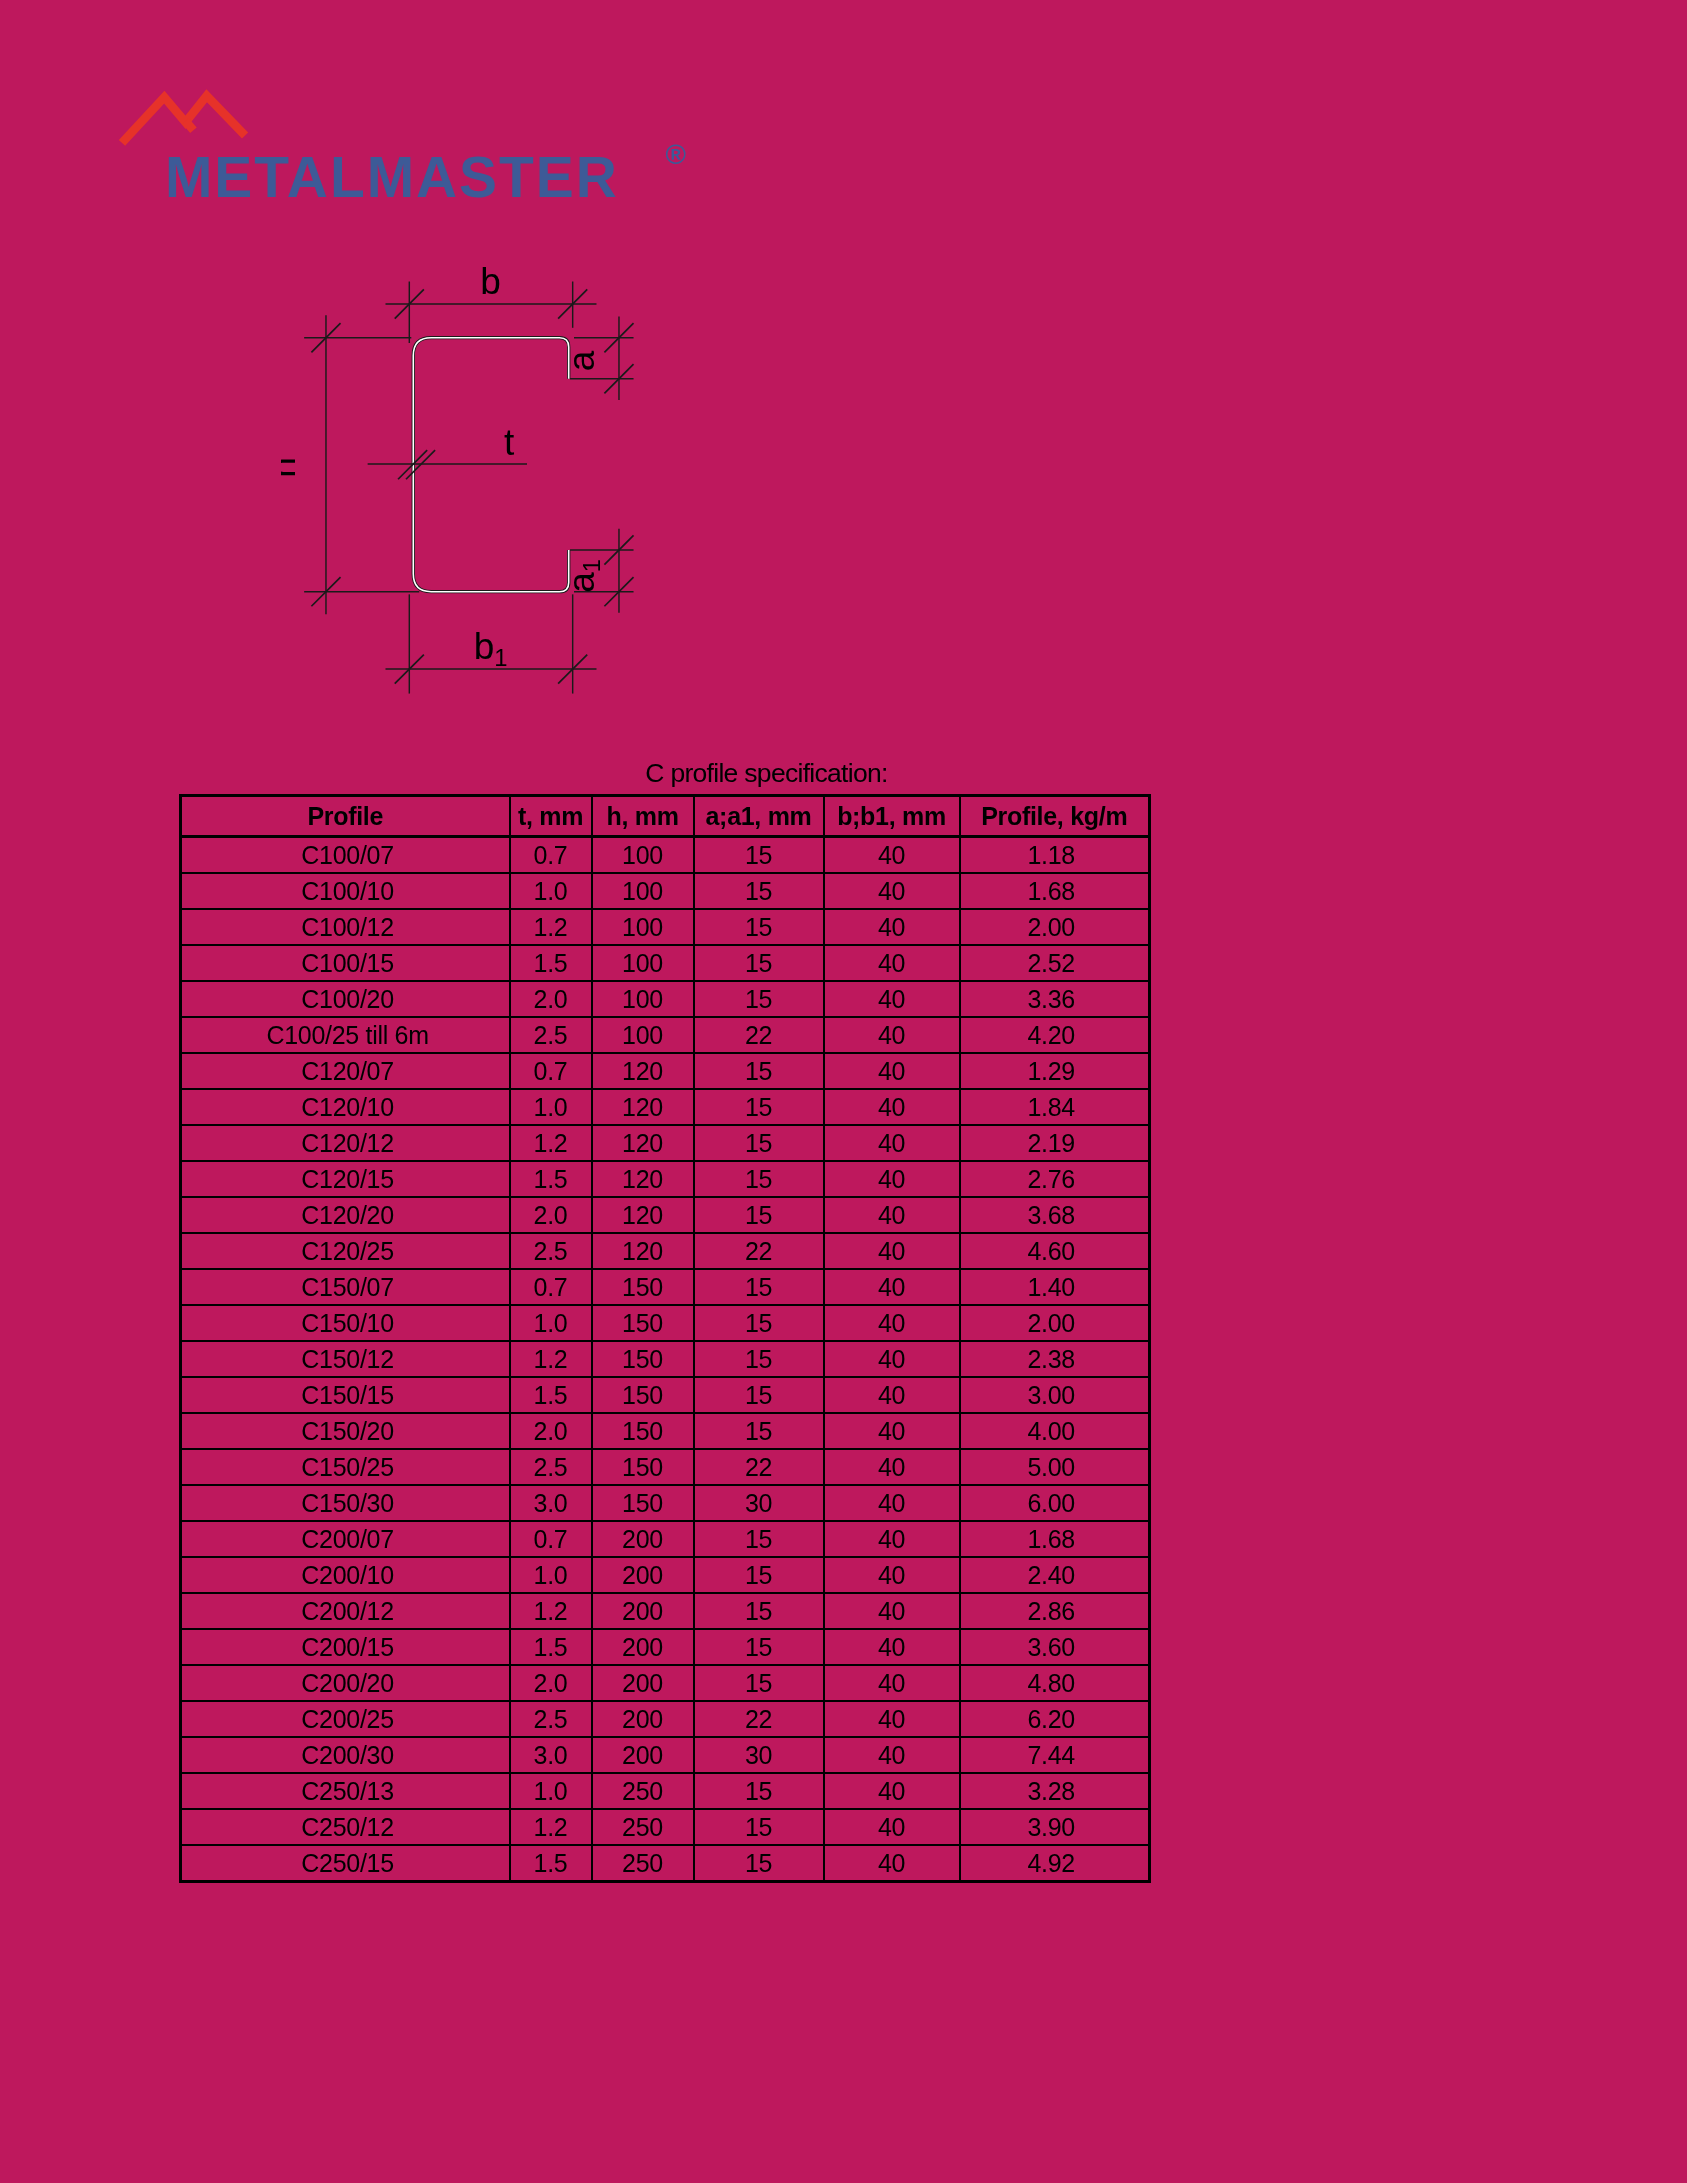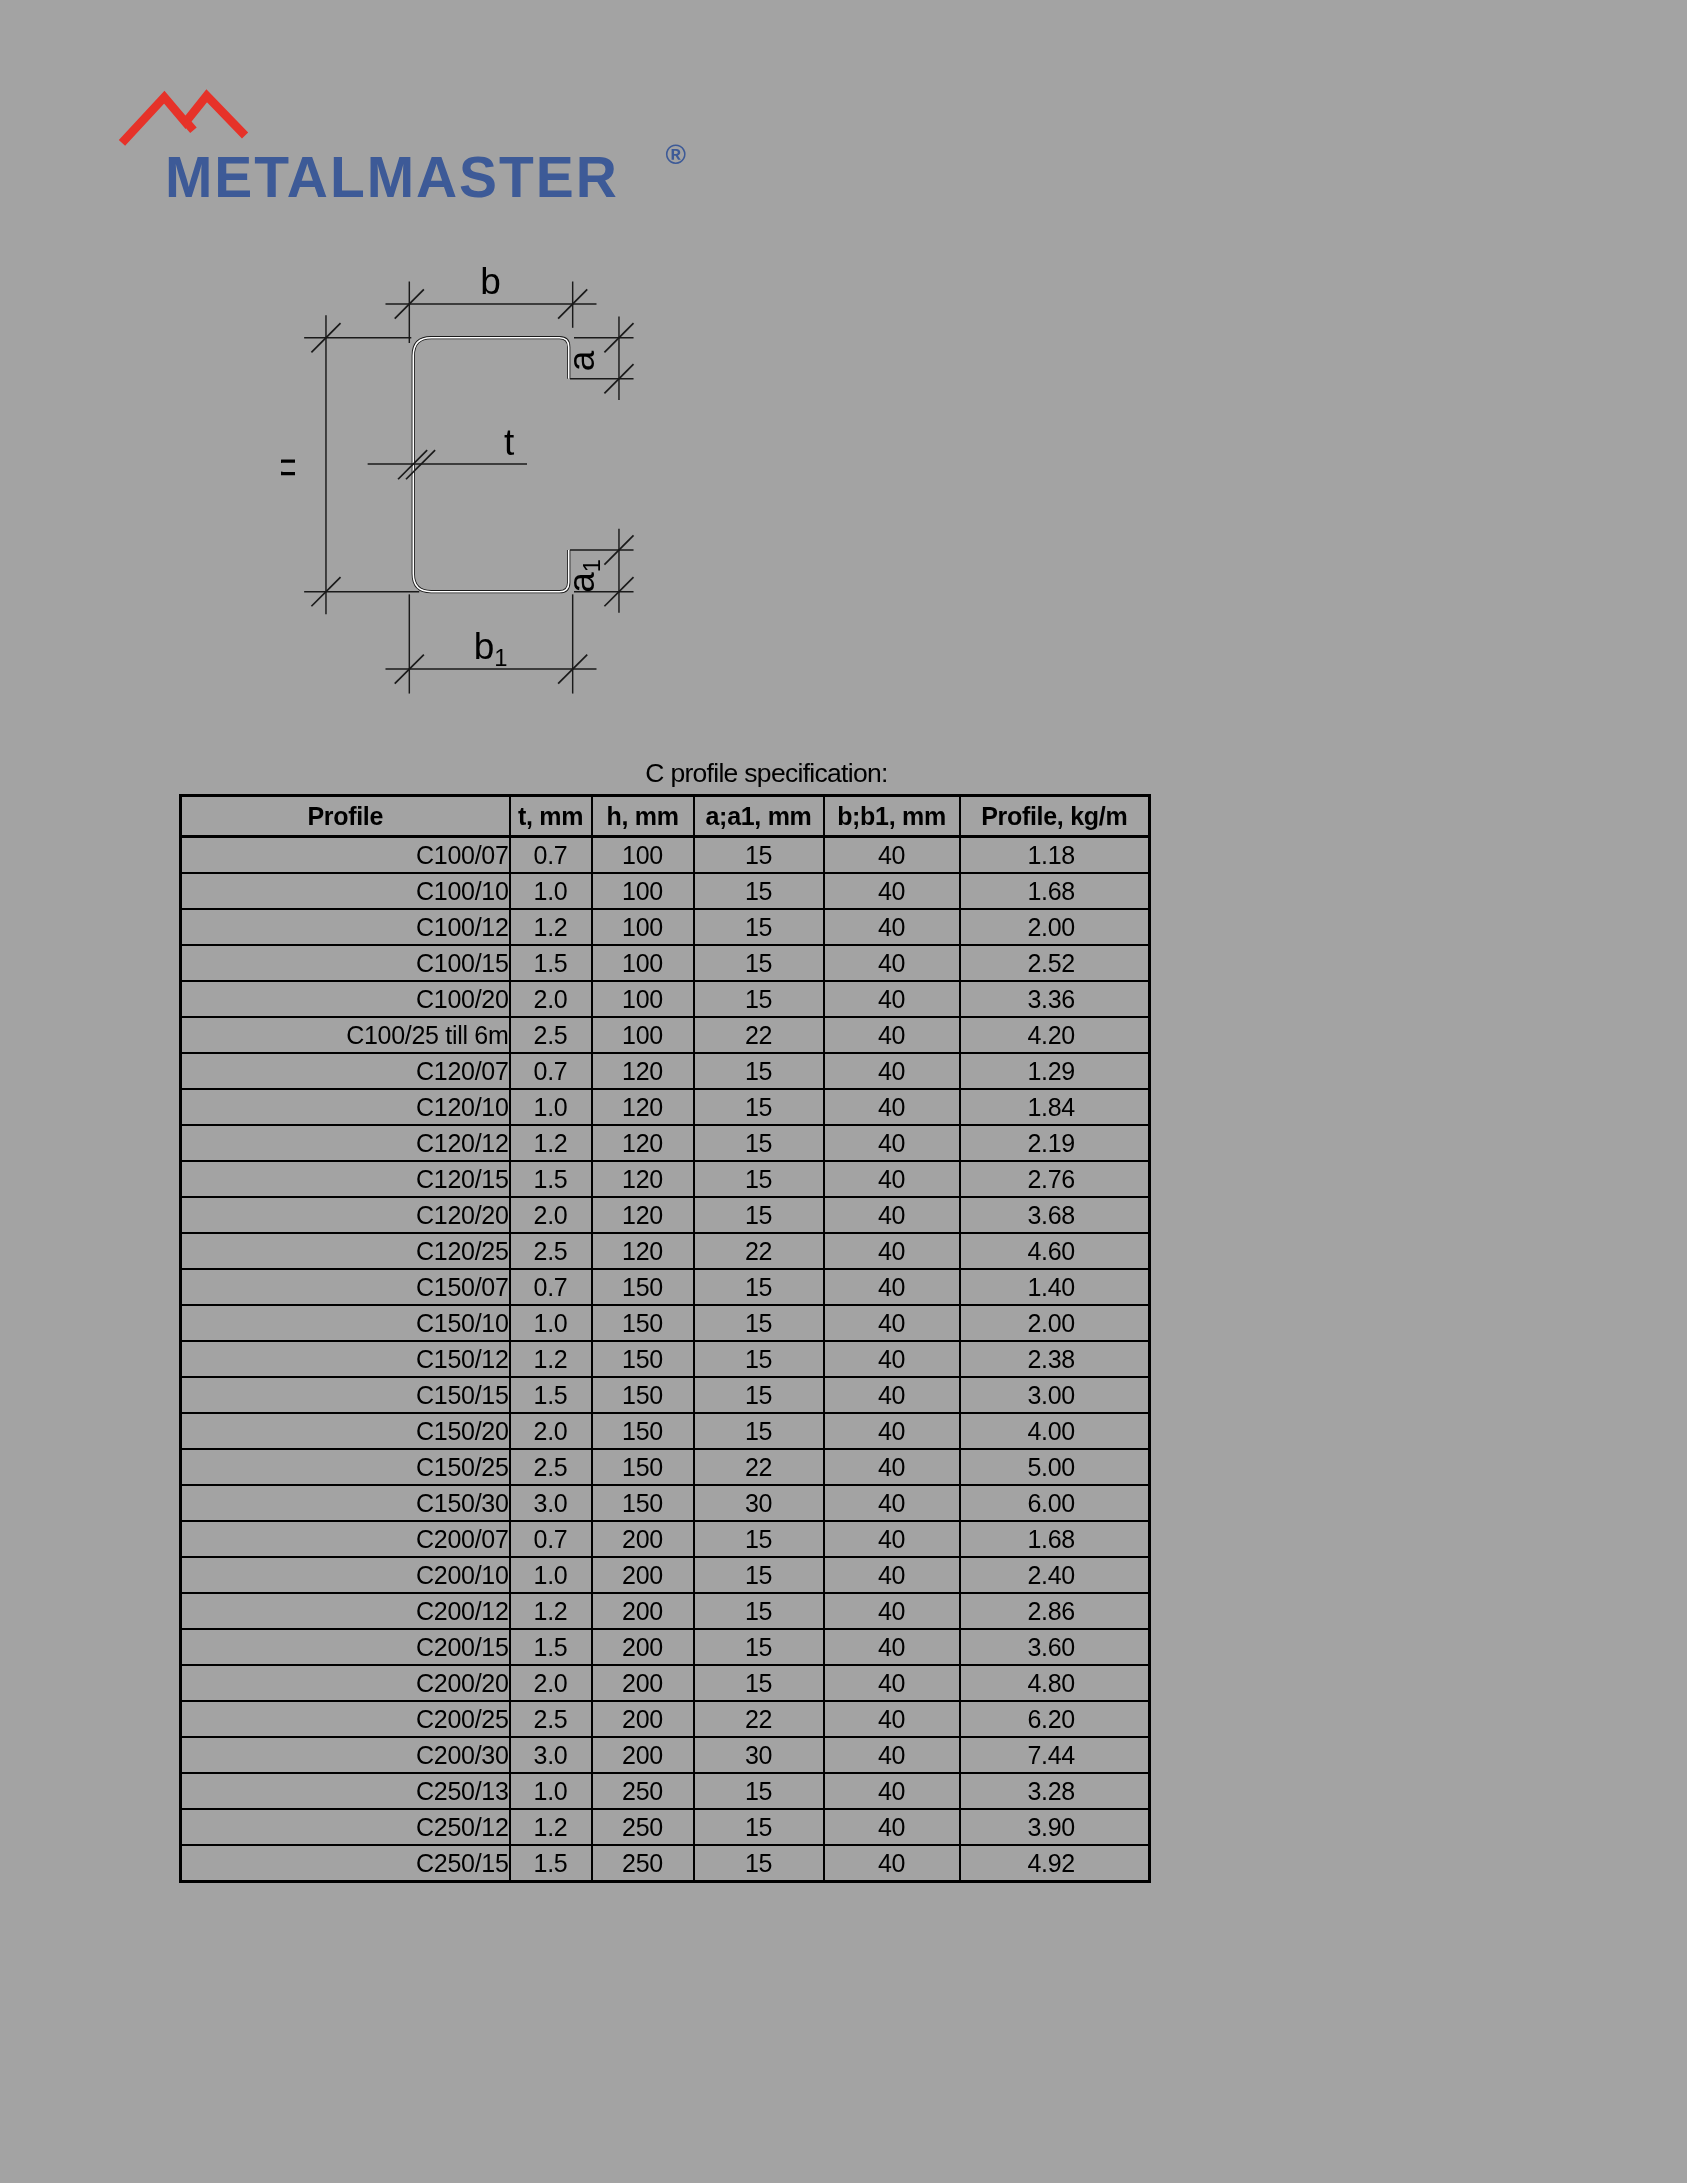--- a/index.html
+++ b/index.html
@@ -1,20 +1,20 @@
 <!DOCTYPE html>
 <html style="font-size:10.6px"><head>
 <meta charset="utf-8">
 <style>
   html,body{margin:0;padding:0;background:#fff;}
   #page{
     position:relative;
     width:1687px;
     height:2183px;
-    background:#a3a3a3;
+    background:#be185d;
     font-family:"Liberation Sans", sans-serif;
     color:#000;
     overflow:hidden;
   }
   
   #logo-svg{position:absolute;left:112px;top:76px;width:609px;height:139px;}
   .brand-text{font-family:"Liberation Sans",sans-serif;font-weight:bold;}
   
   #diagram-svg{position:absolute;left:281px;top:235px;width:377px;height:470px;}
   .dim-line{stroke:#1a1a1a;stroke-width:2.2;fill:none;}
@@ -39,21 +39,21 @@
     border:2px solid #000;
     padding:0;
     overflow:hidden;white-space:nowrap;
   }
   #spec-table{border:3.3px solid #000;}
   #spec-table th{
     height:38px;font-size:25px;font-weight:bold;text-align:center;
     border-bottom:3.3px solid #000;
   }
   #spec-table td{height:34px;}
-  .col-profile{text-align:right;padding-left:4.6px !important;border-radius:7px;}
+  .col-profile{text-align:center;padding-left:4.6px !important;border-radius:7px;}
   .col-num{text-align:center;}
   .col-weight{text-align:center;padding-right:6px !important;}
   
   #footer-text{
     position:absolute;left:116px;top:2036px;
     font-size:24px;line-height:38px;letter-spacing:-0.3px;color:#111;
     white-space:nowrap;
   }
 </style>
 </head>

